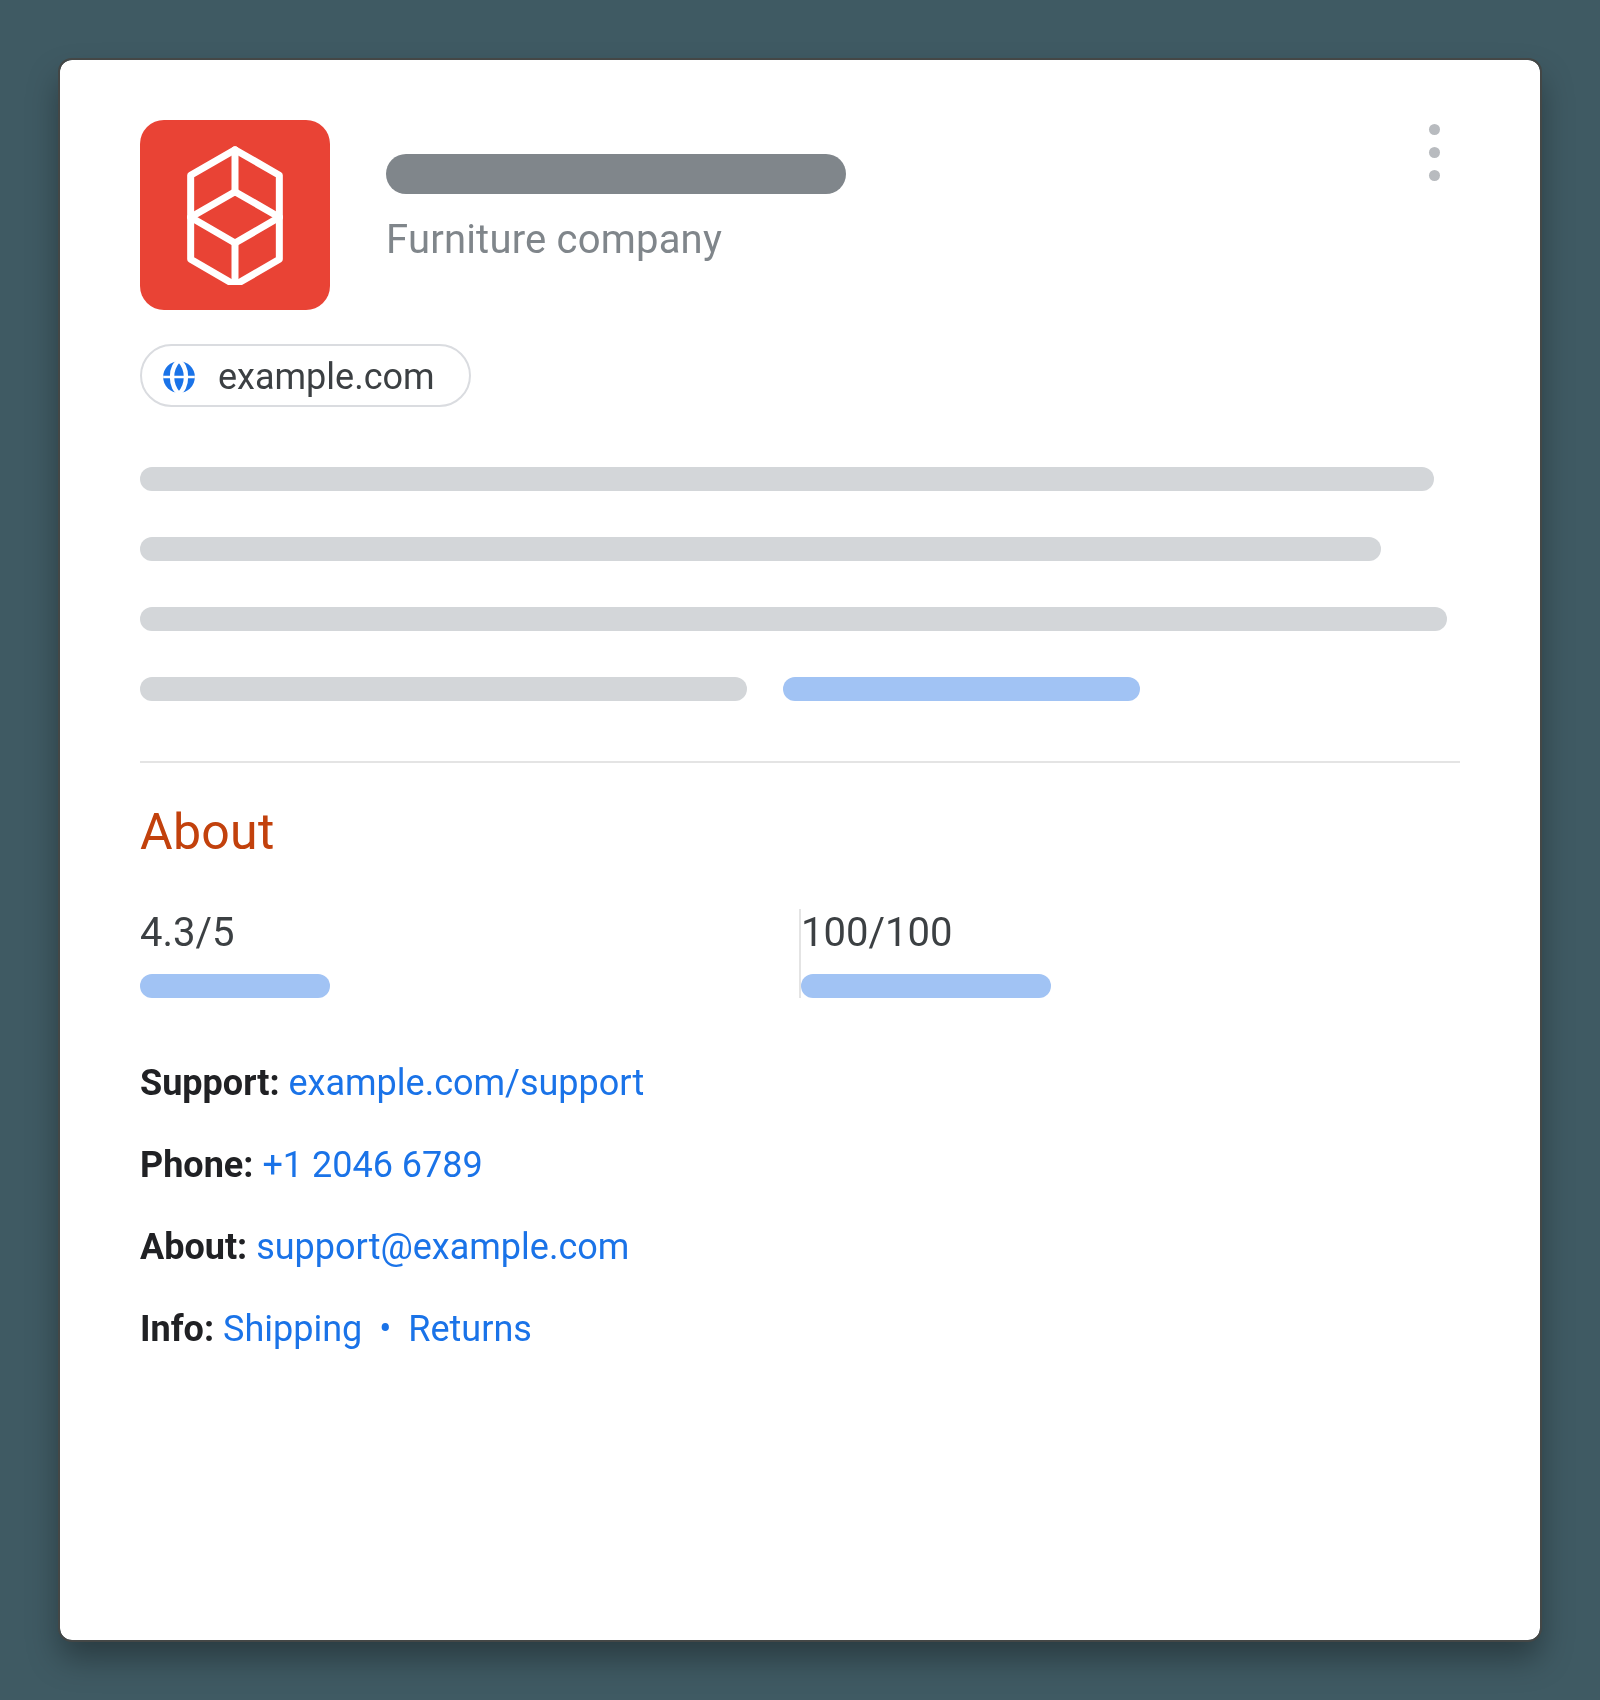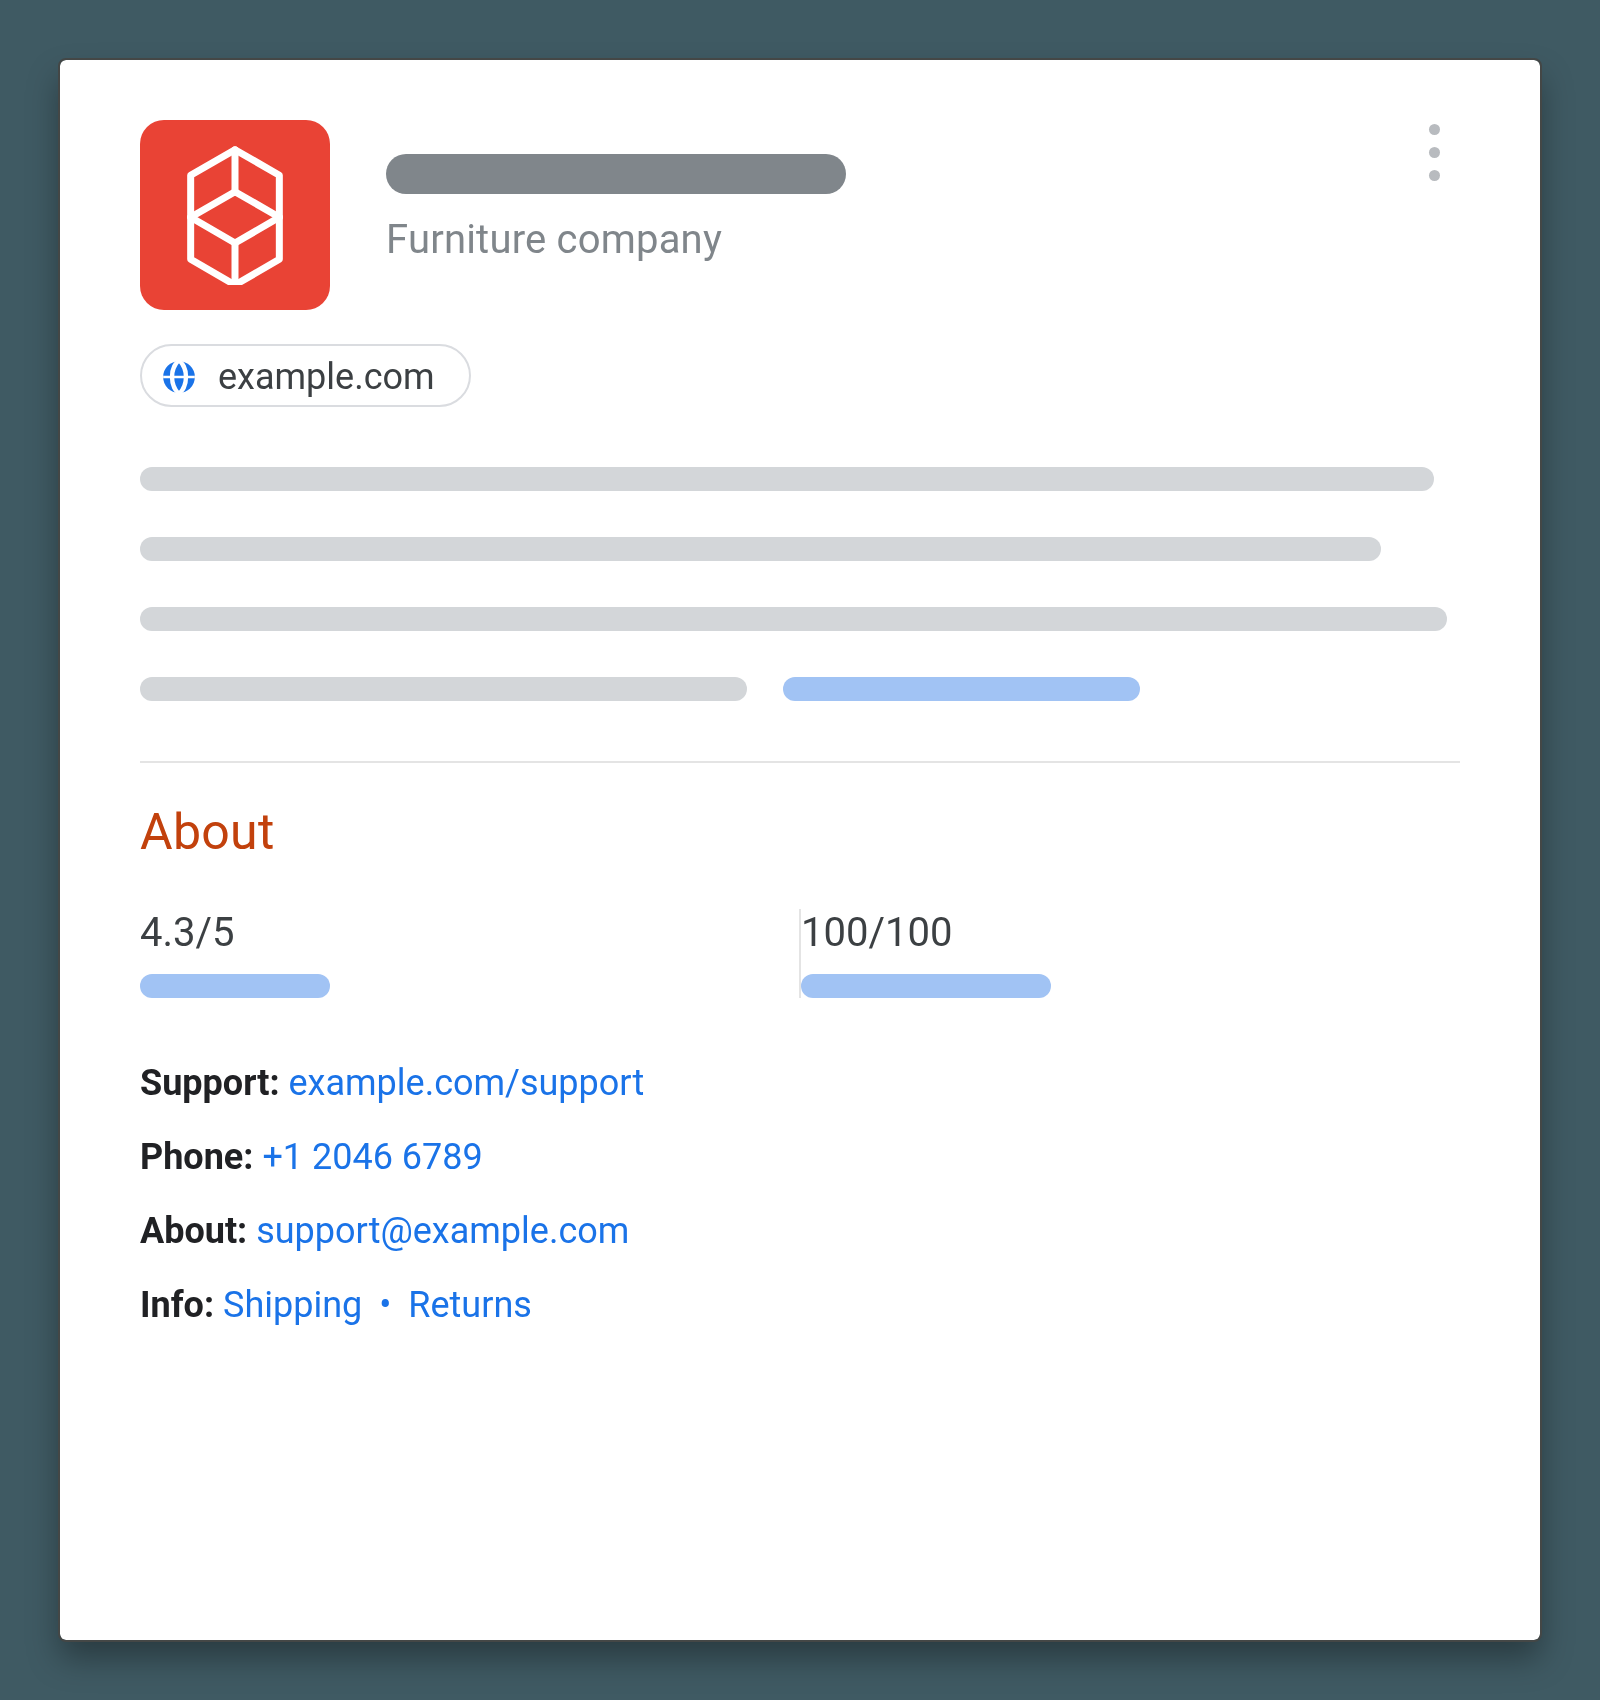--- a/index.html
+++ b/index.html
@@ -8,21 +8,21 @@
     background: #3f5a63;
     font-family: Roboto, Arial, Helvetica, sans-serif;
     display: flex;
     align-items: center;
     justify-content: center;
   }
   .card {
     width: 1480px;
     height: 1580px;
     background: #ffffff;
-    border-radius: 6px;
+    border-radius: 12px;
     outline: 2px solid #444746;
     box-shadow: 0 18px 32px rgba(0,0,0,0.35);
     padding: 60px 80px 50px 80px;
     position: relative;
     overflow: hidden;
   }
   .header-row {
     display: flex;
     align-items: flex-start;
     gap: 56px;
@@ -133,21 +133,21 @@
   .stat-bar.b2 { width: 250px; }
   .stat-sep {
     width: 2px;
     background: #e4e4e4;
     margin: 0 0px;
   }
   .contact-list {
     margin-top: 64px;
     display: flex;
     flex-direction: column;
-    gap: 32px;
+    gap: 40px;
     font-size: 36px;
   }
   .contact-row .label {
     font-weight: 700;
     color: #202124;
   }
   .contact-row .link {
     color: #1a73e8;
     cursor: pointer;
   }

